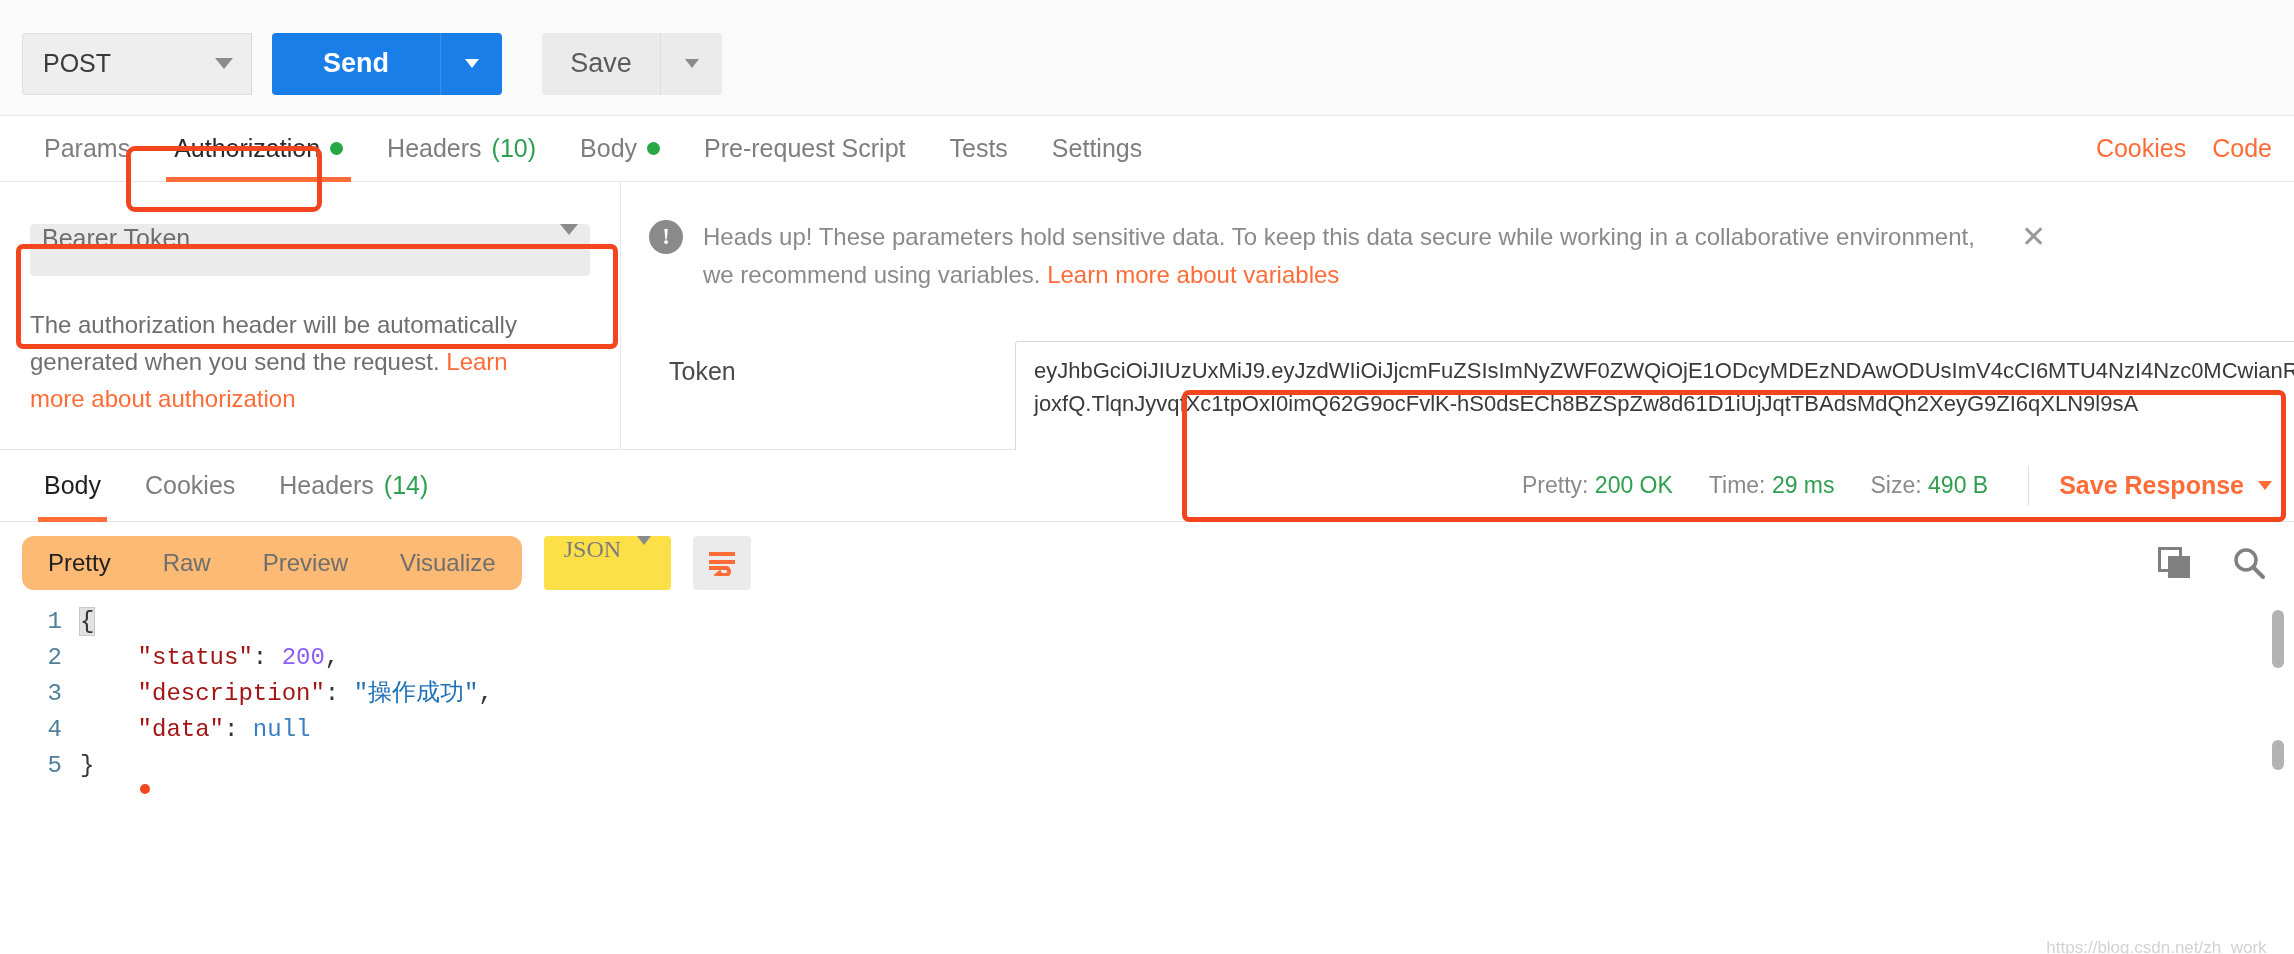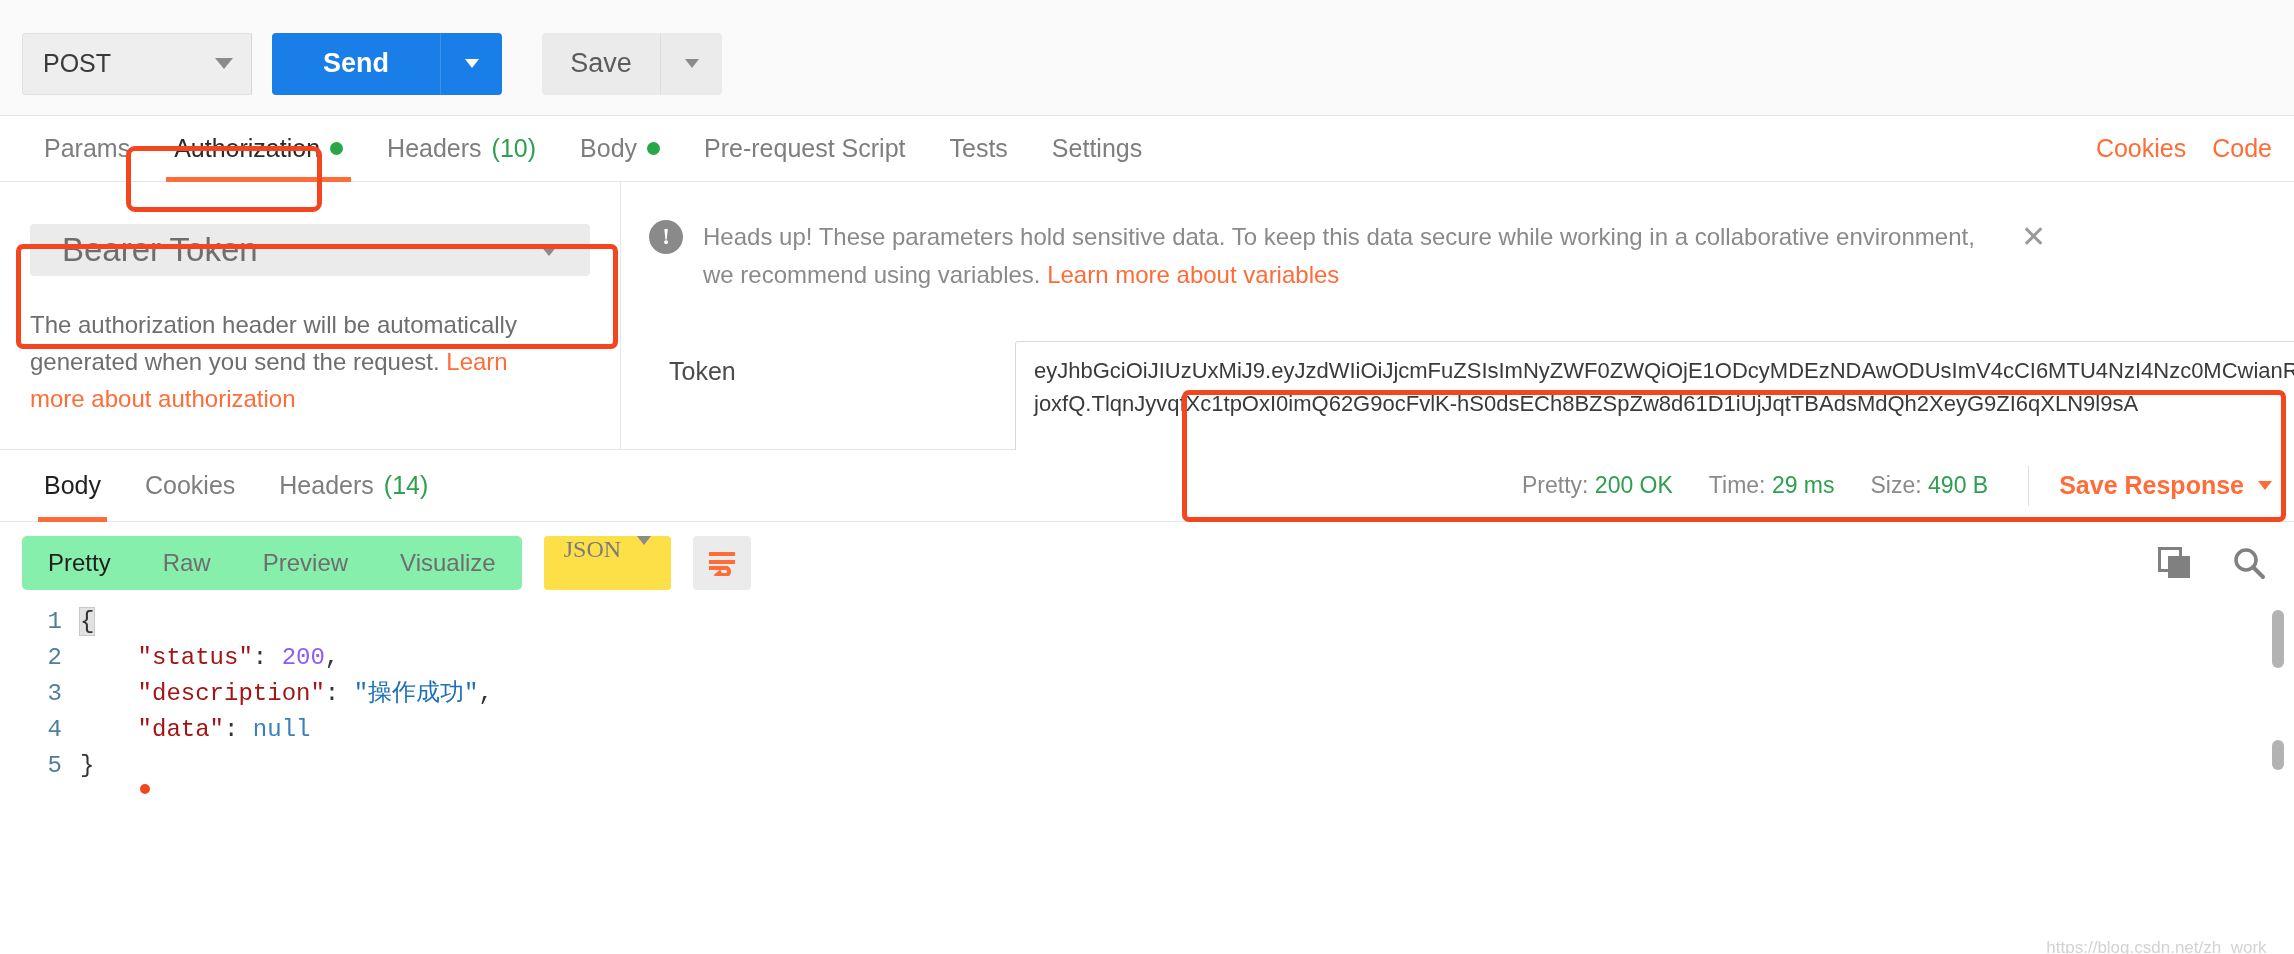--- a/index.html
+++ b/index.html
@@ -93,24 +93,24 @@
     display: flex; gap: 26px;
     font-size: 25px; color: #ff6c37;
   }
   .reqtabs-right span { cursor: pointer; }
 
   
   .authwrap { display: flex; height: 268px; border-bottom: 1px solid #e6e6e6; }
   .auth-left { width: 640px; border-right: 1px solid #e6e6e6; padding: 28px 30px 0 30px; position: relative; }
   .type-label { font-size: 22px; font-weight: bold; color: #3c3c3c; letter-spacing: .4px; }
   .type-select {
-    display: flex; align-items: center; justify-content: space-between;
+    display: flex; justify-content: space-between;
     margin-top: 14px; height: 52px; width: 560px;
-    background: #ebebeb; border-radius: 4px; padding: 0 32px;
-    font-size: 33px; color: #6e6e6e; cursor: pointer;
+    background: #ebebeb; border-radius: 4px; padding: 0 12px;
+    font-size: 25px; color: #6e6e6e; cursor: pointer;
   }
   .auth-note { margin-top: 30px; width: 520px; font-size: 24px; line-height: 1.55; color: #6e6e6e; }
   .auth-note a { color: #ff6c37; text-decoration: none; cursor: pointer; }
 
   .auth-right { flex: 1; padding: 26px 30px 0 24px; }
   .banner {
     display: flex; align-items: flex-start; gap: 20px;
     padding: 10px 4px 0 4px;
   }
   .bang-icon {
@@ -147,21 +147,21 @@
     height: 5px; background: #ff6c37;
   }
   .meta { position: absolute; right: 22px; display: flex; align-items: center; gap: 0; }
   .meta-item { font-size: 23px; color: #8a8a8a; margin-left: 36px; }
   .meta-item b { font-weight: normal; color: #2e9e4f; }
   .meta-sep { width: 1px; height: 40px; background: #e0e0e0; margin: 0 30px 0 40px; }
   .save-resp { display: flex; align-items: center; gap: 14px; font-size: 25px;
                font-weight: bold; color: #ff6c37; cursor: pointer; }
 
   .bodybar { position: relative; display: flex; align-items: center; height: 82px; padding: 0 22px; }
-  .segment { display: flex; background: #86efac; border-radius: 5px; height: 54px; align-items: center; }
+  .segment { display: flex; background: #fdba74; border-radius: 12px; height: 54px; align-items: center; }
   .segitem { padding: 0 26px; font-size: 24px; color: #6e6e6e; line-height: 54px; cursor: pointer; }
   .segitem.active { color: #1f1f1f; }
   .fmt-select {
     display: flex; gap: 16px;
     margin-left: 22px; height: 54px; padding: 0 20px;
     background: #fde047; border-radius: 4px;
     font-size: 24px; color: #7c7c7c; cursor: pointer; font-family: Liberation Serif, serif;
   }
   .wrap-btn {
     display: flex; align-items: center; justify-content: center;

